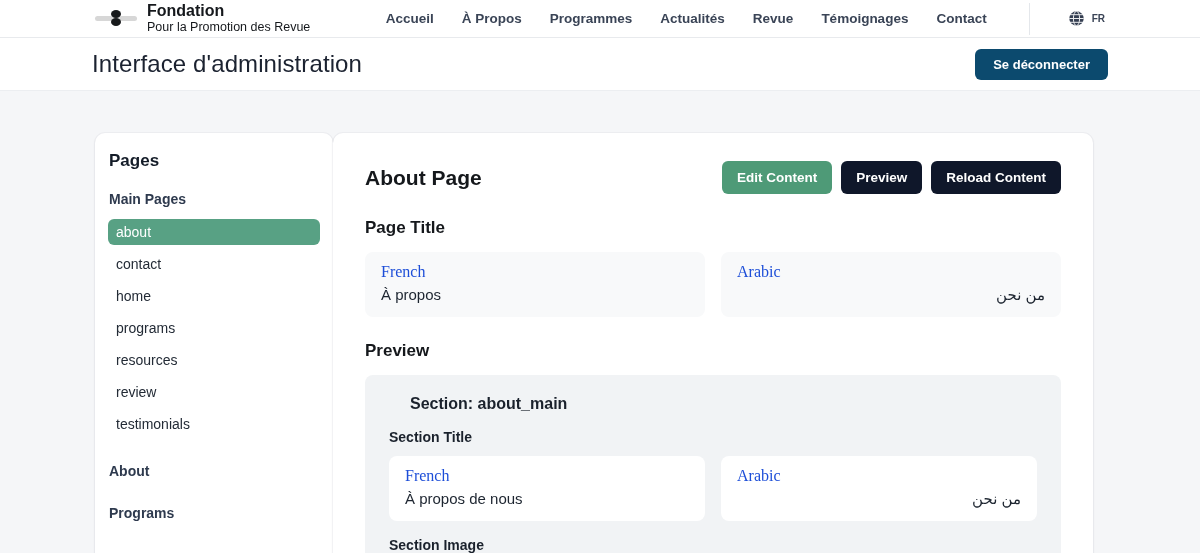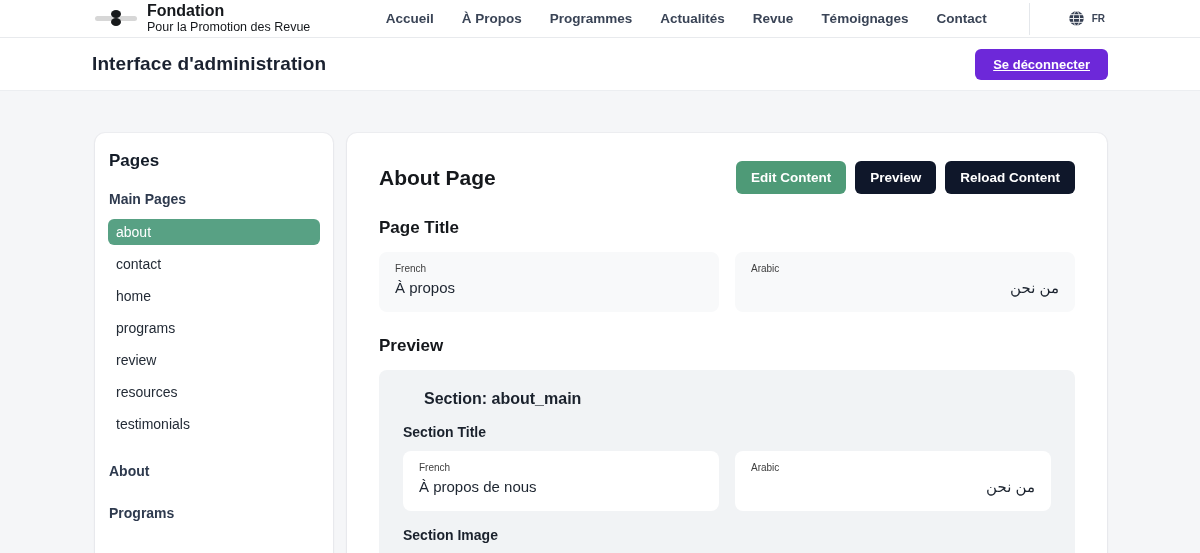--- a/index.html
+++ b/index.html
@@ -31,28 +31,28 @@
   .nav-link { font-size:13.5px; font-weight:600; color:#3a4456; cursor:pointer; white-space:nowrap; }
   .nav-divider { width:1px; height:32px; background:#e4e7eb; margin:0 10px 0 14px; }
   .lang { display:flex; align-items:center; gap:7px; cursor:pointer; }
   .lang-label { font-size:10px; font-weight:600; color:#3a4456; }
 
   
   .admin-header {
     height:53px; background:#ffffff; border-bottom:1px solid #eceef1;
     display:flex; align-items:center; padding:0 92px;
   }
-  .admin-title { font-size:19px; font-weight:700; color:#1b2230; letter-spacing:.1px; }
+  .admin-title { font-size:24px; font-weight:400; color:#1b2230; letter-spacing:.1px; }
   .logout-btn {
-    margin-left:auto; background:#6d28d9; color:#fff; border:none; border-radius:6px;
-    font-family:inherit; font-size:13px; font-weight:700; padding:8px 18px; cursor:pointer;text-decoration:underline;
+    margin-left:auto; background:#0c4a6e; color:#fff; border:none; border-radius:6px;
+    font-family:inherit; font-size:13px; font-weight:700; padding:8px 18px; cursor:pointer;
   }
 
   
-  .content { display:flex; gap:14px; padding:42px 0 0 95px; height:447px; }
+  .content { display:flex; padding:42px 0 0 95px; height:447px; }
   .card {
     background:#ffffff; border-radius:10px;
     box-shadow:0 1px 3px rgba(20,30,50,.07), 0 0 0 1px rgba(20,30,50,.03);
   }
 
   
   .sidebar { width:238px; flex:0 0 238px; padding:18px 13px; height:480px; }
   .sidebar-title { font-size:17px; font-weight:700; color:#141c28; margin:0 0 20px 1px; }
   .group-label { font-size:14px; font-weight:700; color:#2e3a4e; margin:0 0 12px 1px; }
   .group-label.spaced { margin-top:26px; }
@@ -75,21 +75,21 @@
   .btn-reload { background:#0f172a; }
 
   .section-heading { font-size:17px; font-weight:700; color:#15181c; margin-bottom:14px; }
 
   .field-grid { display:flex; gap:16px; margin-bottom:24px; }
   .field-box {
     flex:1; border-radius:8px; padding:11px 16px 13px 16px; min-height:60px;
   }
   .field-box.gray { background:#f8f9fa; }
   .field-box.white { background:#ffffff; }
-  .field-label { font-size:10px; color:#404040; margin-bottom:5px; }
+  .field-label { font-size:16px; color:#1d4ed8; margin-bottom:5px;font-family:Liberation Serif, serif; }
   .field-value { font-size:15px; color:#1d2530; }
   .field-value.rtl { text-align:right; direction:rtl; }
 
   .section-card {
     background:#f1f3f5; border-radius:8px; padding:20px 24px; height:200px; overflow:hidden;
   }
   .section-name { font-size:16px; font-weight:700; color:#1a212c; margin-bottom:16px;margin-left:21px; }
   .sub-heading { font-size:14px; font-weight:700; color:#1a212c; margin-bottom:11px; }
   .section-card .field-grid { margin-bottom:16px; }
 
@@ -140,22 +140,22 @@
 
 <div class="content">
 
   <div class="card sidebar">
     <div class="sidebar-title">Pages</div>
     <div class="group-label">Main Pages</div>
     <div class="page-item active">about</div>
     <div class="page-item">contact</div>
     <div class="page-item">home</div>
     <div class="page-item">programs</div>
+    <div class="page-item">resources</div>
     <div class="page-item">review</div>
-    <div class="page-item">resources</div>
     <div class="page-item">testimonials</div>
     <div class="group-label spaced">About</div>
     <div class="group-label spaced">Programs</div>
 
   </div>
 
   <div class="card main-panel">
     <div class="main-head">
       <div class="main-title">About Page</div>
       <div class="btn-row">

